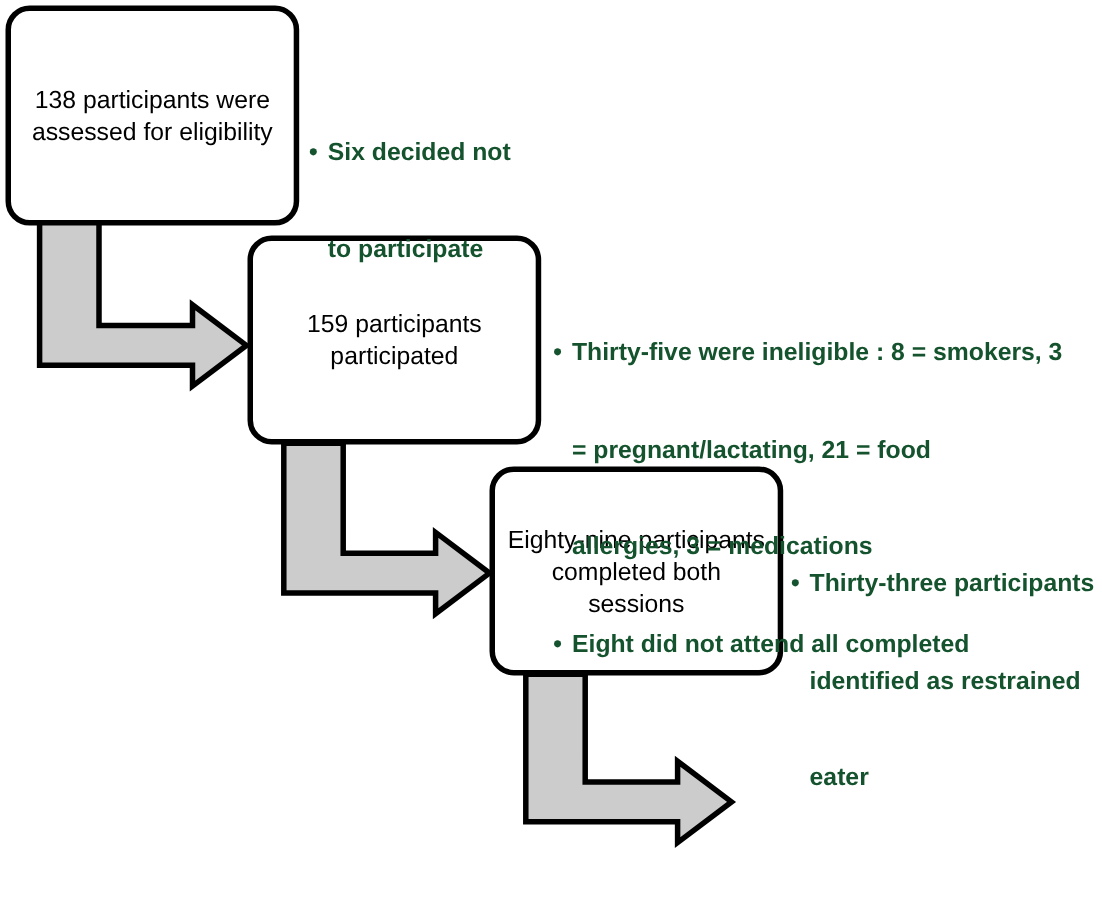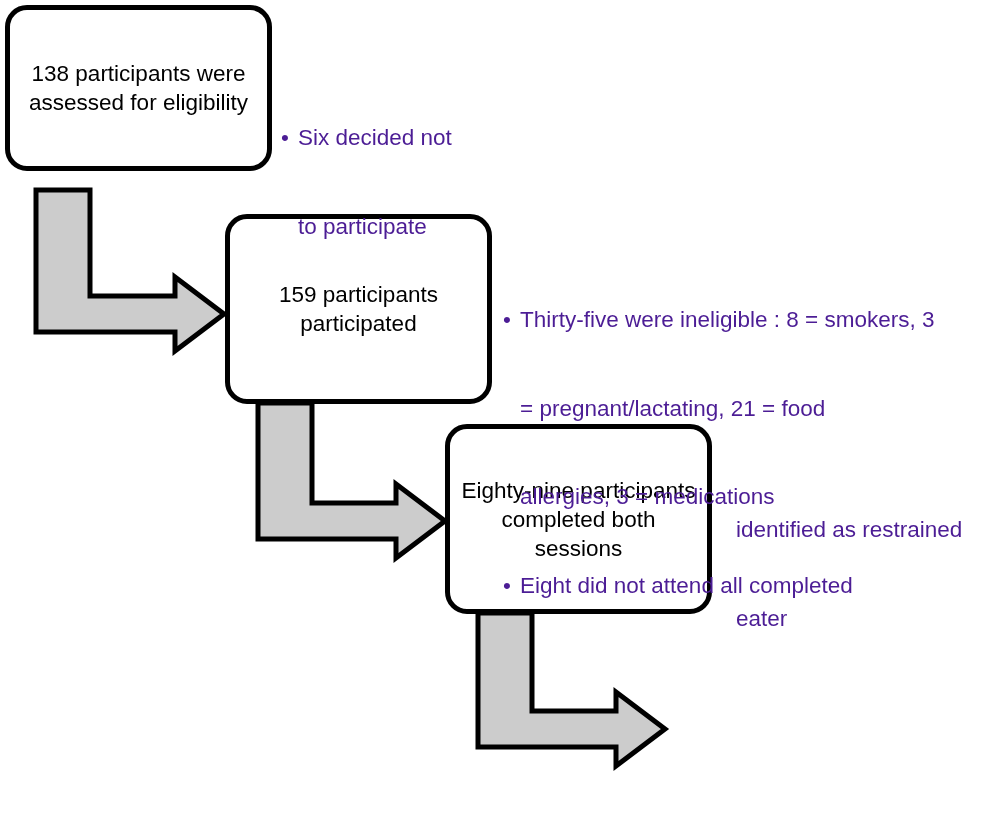--- a/index.html
+++ b/index.html
@@ -34,25 +34,26 @@
     text-align: center;
     color: #000000;
     font-size: 22.5px;
     line-height: 29px;
     z-index: 3;
   }
   .node span { display: block; padding: 0 10px; }
 
   .note {
     position: absolute;
-    color: #4c1d95;
+    color: #14532d;
     font-size: 22.5px;
     line-height: 29.5px;
     z-index: 4;
     white-space: pre-wrap;
+    font-weight: bold;
   }
   .note-line {
     display: block;
     position: relative;
     padding-left: 17px;
   }
   .note-line.bullet::before {
     content: "\2022";
     position: absolute;
     left: 0;
@@ -66,21 +67,21 @@
 
   <svg class="arrow-layer" viewBox="0 0 1002 828" width="1002" height="828" xmlns="http://www.w3.org/2000/svg">
 
     <polygon points="36,190 90,190 90,296 175,296 175,277 224,314 175,351 175,332 36,332" fill="#cccccc" stroke="#000000" stroke-width="5" stroke-linejoin="miter"></polygon>
 
     <polygon points="258,403 312,403 312,503 396,503 396,484 445,521 396,558 396,539 258,539" fill="#cccccc" stroke="#000000" stroke-width="5" stroke-linejoin="miter"></polygon>
 
     <polygon points="478,613 532,613 532,711 616,711 616,692 665,729 616,766 616,747 478,747" fill="#cccccc" stroke="#000000" stroke-width="5" stroke-linejoin="miter"></polygon>
   </svg>
 
-  <div class="node" style="left:5px; top:5px; width:267px; height:166px;">
+  <div class="node" style="left:5px; top:5px; width:267px; height:200px;">
     <span>138 participants were assessed for eligibility</span>
   </div>
 
   <div class="node" style="left:225px; top:214px; width:267px; height:190px;">
     <span>159 participants participated</span>
   </div>
 
   <div class="node" style="left:445px; top:424px; width:267px; height:190px;">
     <span>Eighty-nine participants completed both sessions</span>
   </div>
@@ -92,17 +93,18 @@
   </div>
 
   <div class="note" style="left:503px; top:246px; width:499px;">
     <span class="note-line bullet">Thirty-five were ineligible : 8 = smokers, 3</span>
     <span class="note-line">= pregnant/lactating, 21 = food</span>
     <span class="note-line">allergies, 3 = medications</span>
     <span class="note-line bullet">Eight did not attend all completed</span>
   </div>
 
   <div class="note" style="left:719px; top:456px; width:283px;">
+    <span class="note-line bullet">Thirty-three participants</span>
     <span class="note-line">identified as restrained</span>
     <span class="note-line">eater</span>
   </div>
 
 </div>
 
 </body></html>

